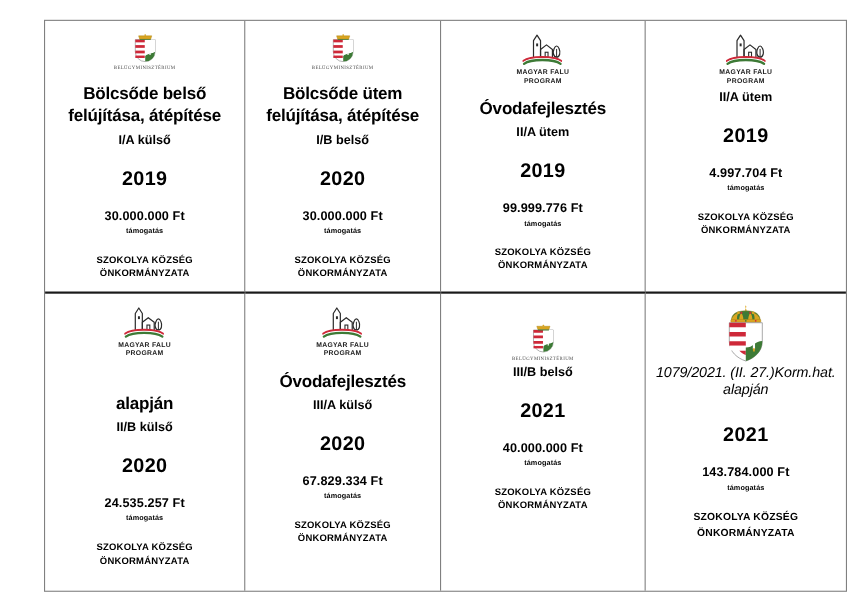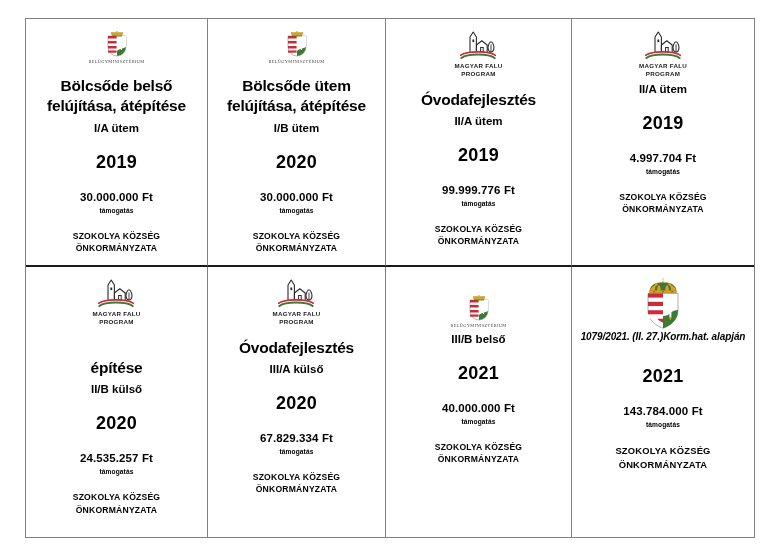--- a/index.html
+++ b/index.html
@@ -10,21 +10,21 @@
   body {
     width: 774px;
     height: 557px;
     font-family: "Liberation Sans", sans-serif;
     color: #000000;
     overflow: hidden;
   }
 
   #board {
     position: absolute;
-    left: 25px;
+    left: 40px;
     top: 18px;
     width: 730px;
     height: 520px;
     box-sizing: border-box;
     border: 1px solid #808080;
   }
 
   .grid {
     display: grid;
     grid-template-columns: 182px 178px 186px 182px;
@@ -122,22 +122,22 @@
 
   
   .title-sm {
     font-size: 10.2px;
     font-weight: bold;
     line-height: 1.45;
     margin-top: 12px;
     letter-spacing: -0.1px;
   }
   .legal {
-    font-size: 10px;
-    font-weight: bold;
+    font-size: 13px;
+    font-weight: normal;
     font-style: italic;
     margin-top: 2px;
     letter-spacing: -0.1px;
   }
 </style>
 </head>
 <body>
 
 <div id="board">
   <div class="grid">
@@ -162,21 +162,21 @@
           <path d="M5 1.6 h12 l-1 3 h-10 z" fill="#d9a520" stroke="#a8800f" stroke-width="0.4"></path>
           <circle cx="11" cy="0.9" r="0.8" fill="#d9a520"></circle>
           <path d="M6 4.6 h10 v0.8 h-10 z" fill="#3d7a36"></path>
         </svg>
         <div class="bm-caption">BELÜGYMINISZTÉRIUM</div>
       </div>
       <div class="title">
         <span>Bölcsőde belső</span><br>
         <span>felújítása, átépítése</span>
       </div>
-      <div class="phase">I/A ütem</div>
+      <div class="phase">I/A külső</div>
       <div class="year">2019</div>
       <div class="amount">30.000.000 Ft</div>
       <div class="amount-label">támogatás</div>
       <div class="owner">
         <span>SZOKOLYA KÖZSÉG</span><br>
         <span>ÖNKORMÁNYZATA</span>
       </div>
     </div>
 
     <div class="cell row-top">
@@ -199,21 +199,21 @@
           <path d="M5 1.6 h12 l-1 3 h-10 z" fill="#d9a520" stroke="#a8800f" stroke-width="0.4"></path>
           <circle cx="11" cy="0.9" r="0.8" fill="#d9a520"></circle>
           <path d="M6 4.6 h10 v0.8 h-10 z" fill="#3d7a36"></path>
         </svg>
         <div class="bm-caption">BELÜGYMINISZTÉRIUM</div>
       </div>
       <div class="title">
         <span>Bölcsőde ütem</span><br>
         <span>felújítása, átépítése</span>
       </div>
-      <div class="phase">I/B ütem</div>
+      <div class="phase">I/B belső</div>
       <div class="year">2020</div>
       <div class="amount">30.000.000 Ft</div>
       <div class="amount-label">támogatás</div>
       <div class="owner">
         <span>SZOKOLYA KÖZSÉG</span><br>
         <span>ÖNKORMÁNYZATA</span>
       </div>
     </div>
 
     <div class="cell row-top">
@@ -294,21 +294,21 @@
           <path d="M4 27.9 c6 -4.6 28 -4.6 34 0" fill="none" stroke="#ffffff" stroke-width="1.5" stroke-linecap="round"></path>
           <path d="M4.4 29 c6 -4.6 27.2 -4.6 33.2 0" fill="none" stroke="#3d7a36" stroke-width="2.1" stroke-linecap="round"></path>
         </svg>
         <div class="mfp-caption">
           <span>MAGYAR FALU</span><br>
           <span>PROGRAM</span>
         </div>
       </div>
       <div class="title">
         <br>
-        <span>építése</span>
+        <span>alapján</span>
       </div>
       <div class="phase">II/B külső</div>
       <div class="year">2020</div>
       <div class="amount">24.535.257 Ft</div>
       <div class="amount-label">támogatás</div>
       <div class="owner">
         <span>SZOKOLYA KÖZSÉG</span><br>
         <span>ÖNKORMÁNYZATA</span>
       </div>
     </div>

